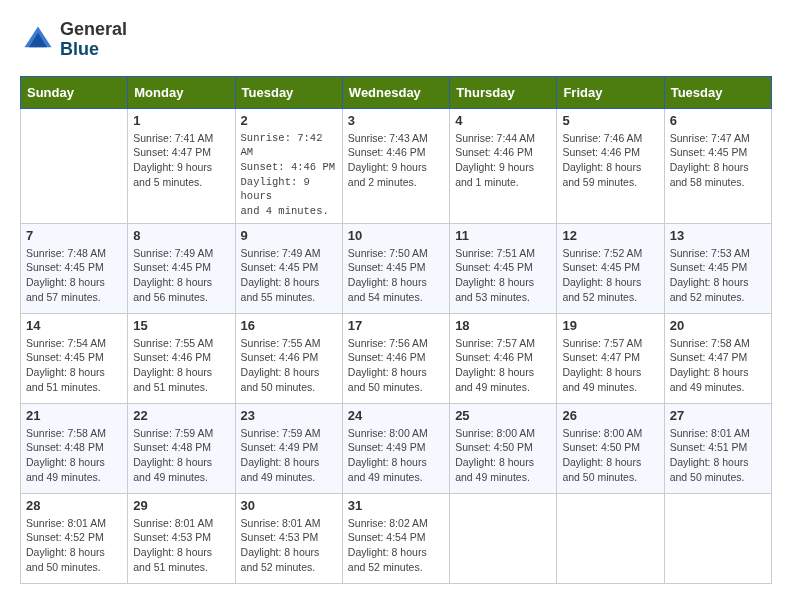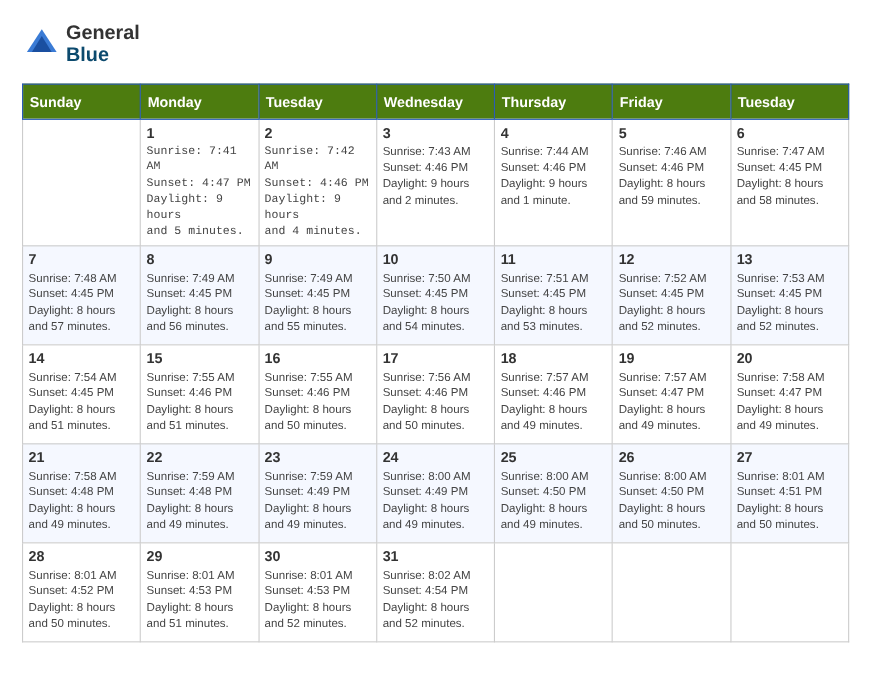--- a/index.html
+++ b/index.html
@@ -111,21 +111,21 @@
         <th>Thursday</th>
         <th>Friday</th>
         <th>Tuesday</th>
       </tr>
   </thead>
   <tbody id="calendar-body">
   <tr>
         <td class="empty-cell"></td>
         <td>
           <div class="day-number">1</div>
-          <div class="day-info" style="white-space: pre-line; font-family: Liberation Mono, monospace;">Sunrise: 7:41 AM
+          <div class="day-info" style="white-space: pre-line;">Sunrise: 7:41 AM
 Sunset: 4:47 PM
 Daylight: 9 hours
 and 5 minutes.</div>
         </td>
         <td>
           <div class="day-number">2</div>
           <div class="day-info" style="white-space: pre-line; font-family: Liberation Mono, monospace;">Sunrise: 7:42 AM
 Sunset: 4:46 PM
 Daylight: 9 hours
 and 4 minutes.</div>

